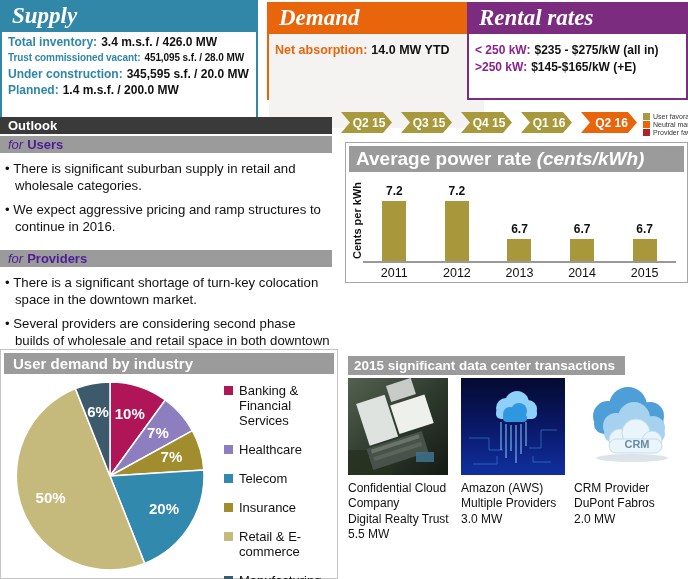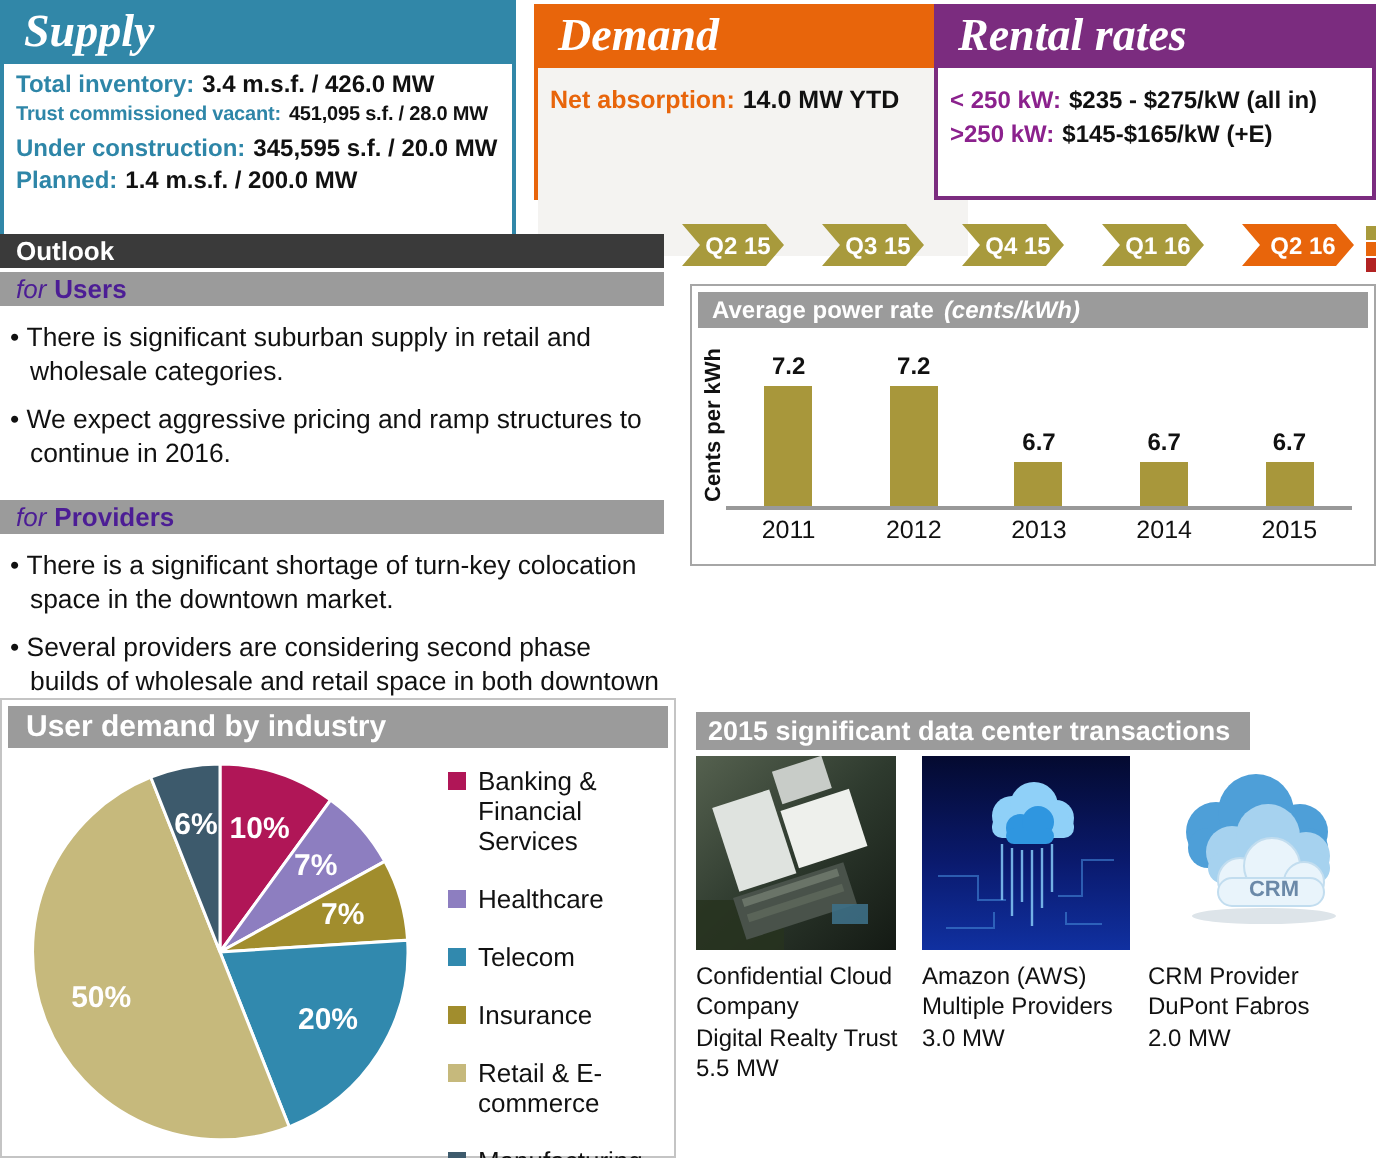--- a/index.html
+++ b/index.html
@@ -33,31 +33,31 @@
   .outlook{position:absolute;left:0;top:117px;width:332px}
   .outlook-title{background:#3A3A3A;color:#fff;font-weight:bold;font-size:13px;padding:1px 8px}
   .outlook-sub{background:#9B9B9B;color:#4c1d95;font-size:13px;font-weight:bold;padding:1px 8px;margin-top:2px}
   .outlook-sub .prefix{font-style:italic;font-weight:normal;margin-right:4px}
   .bullets{list-style:none;padding:7px 2px 6px 5px}
   .bullets li{font-size:13.2px;line-height:1.32;padding-left:10px;text-indent:-10px;margin-bottom:6px}
   .bullets li::before{content:"\2022\00a0"}
 
   
   .timeline{position:absolute;left:341px;top:112px;width:347px;height:24px;display:flex;align-items:flex-start}
-  .chevrons{display:flex;gap:19px}
+  .chevrons{display:flex;gap:9px}
   .chevron{width:51px;height:21px;background:#A89A3C;color:#fff;font-size:12px;font-weight:bold;display:flex;align-items:center;justify-content:center;padding-left:5px;
     clip-path:polygon(0 0,calc(100% - 9px) 0,100% 50%,calc(100% - 9px) 100%,0 100%,9px 50%)}
   .chevron.current{background:#E8650B;width:56px}
   .tl-legend{margin-left:6px;display:flex;flex-direction:column;gap:1px;padding-top:1px}
   .tl-item{display:flex;align-items:center;gap:3px}
   .tl-swatch{width:7px;height:7px;flex:none}
   .tl-label{font-size:7px;color:#333;white-space:nowrap}
 
   
-  .gray-bar{background:#9B9B9B;color:#fff;font-weight:bold;font-size:12px;padding:2px 7px}
+  .gray-bar{background:#9B9B9B;color:#fff;font-weight:bold;font-size:19px;padding:2px 7px}
   .gray-bar .unit{font-style:italic;margin-left:5px}
 
   
   .power-box{position:absolute;left:345px;top:142px;width:343px;height:141px;border:1px solid #A6A6A6;padding:3px;background:#fff}
   .power-chart{display:flex;margin-top:5px;padding:0 8px 0 2px}
   .ylabel{writing-mode:vertical-rl;transform:rotate(180deg);font-size:11px;font-weight:bold;height:86px;text-align:center}
   .plot{flex:1}
   .bars-row{display:flex;height:86px;align-items:flex-end;border-bottom:2px solid #999}
   .bar-group{flex:1;display:flex;flex-direction:column;align-items:center;}
   .bar-value{font-size:12px;font-weight:bold;margin-bottom:3px}

